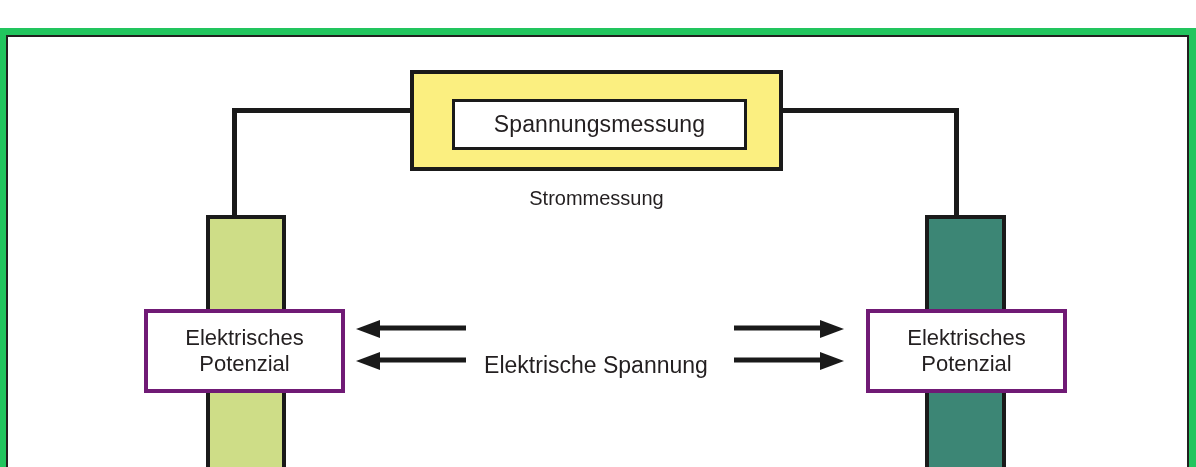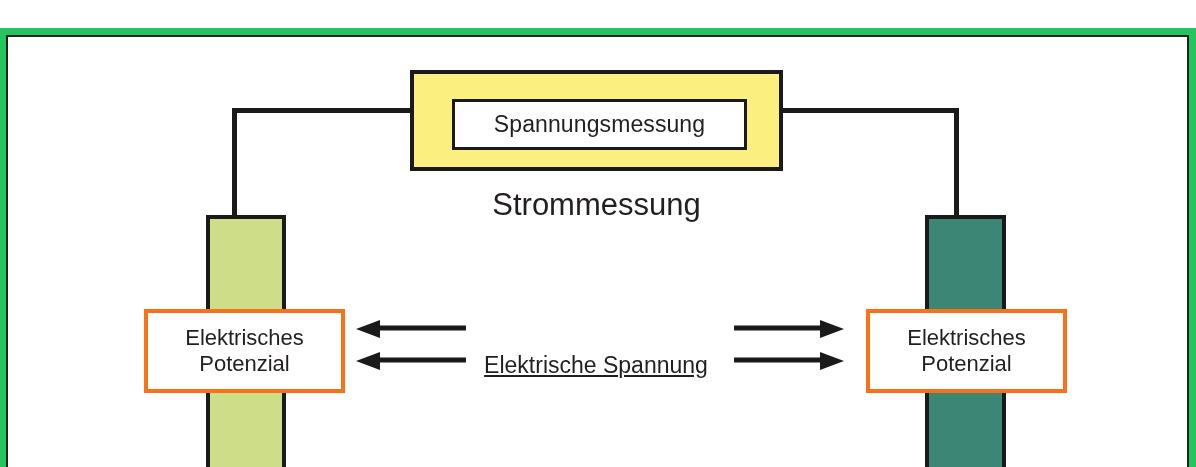--- a/index.html
+++ b/index.html
@@ -64,21 +64,21 @@
     letter-spacing: 0.1px;
     white-space: nowrap;
   }
   
   .caption {
     position: absolute;
     left: 402px;
     top: 150px;
     width: 373px;
     text-align: center;
-    font-size: 31px;
+    font-size: 20px;
     color: #231f20;
   }
   
   .bar {
     position: absolute;
     border: 4px solid #1a1a1a;
     box-sizing: border-box;
   }
   .bar-left-top {
     left: 198px;
@@ -105,21 +105,21 @@
     left: 917px;
     top: 349px;
     width: 81px;
     height: 88px;
     background: #3c8675;
   }
   
   .potential-box {
     position: absolute;
     background: #ffffff;
-    border: 4px solid #f97316;
+    border: 4px solid #701a75;
     box-sizing: border-box;
     display: flex;
     flex-direction: column;
     align-items: center;
     justify-content: center;
     line-height: 1.18;
   }
   .potential-box span {
     font-size: 22px;
     color: #231f20;
@@ -141,21 +141,21 @@
   .center-label {
     position: absolute;
     left: 430px;
     width: 316px;
     text-align: center;
     font-size: 23px;
     color: #231f20;
     white-space: nowrap;
   }
   .center-label.row1 { top: 284px; }
-  .center-label.row2 { top: 315px; text-decoration: underline; }
+  .center-label.row2 { top: 315px; }
   
   .arrow {
     position: absolute;
     height: 18px;
   }
   .arrow svg { display: block; }
 </style>
 </head>
 <body>
 

